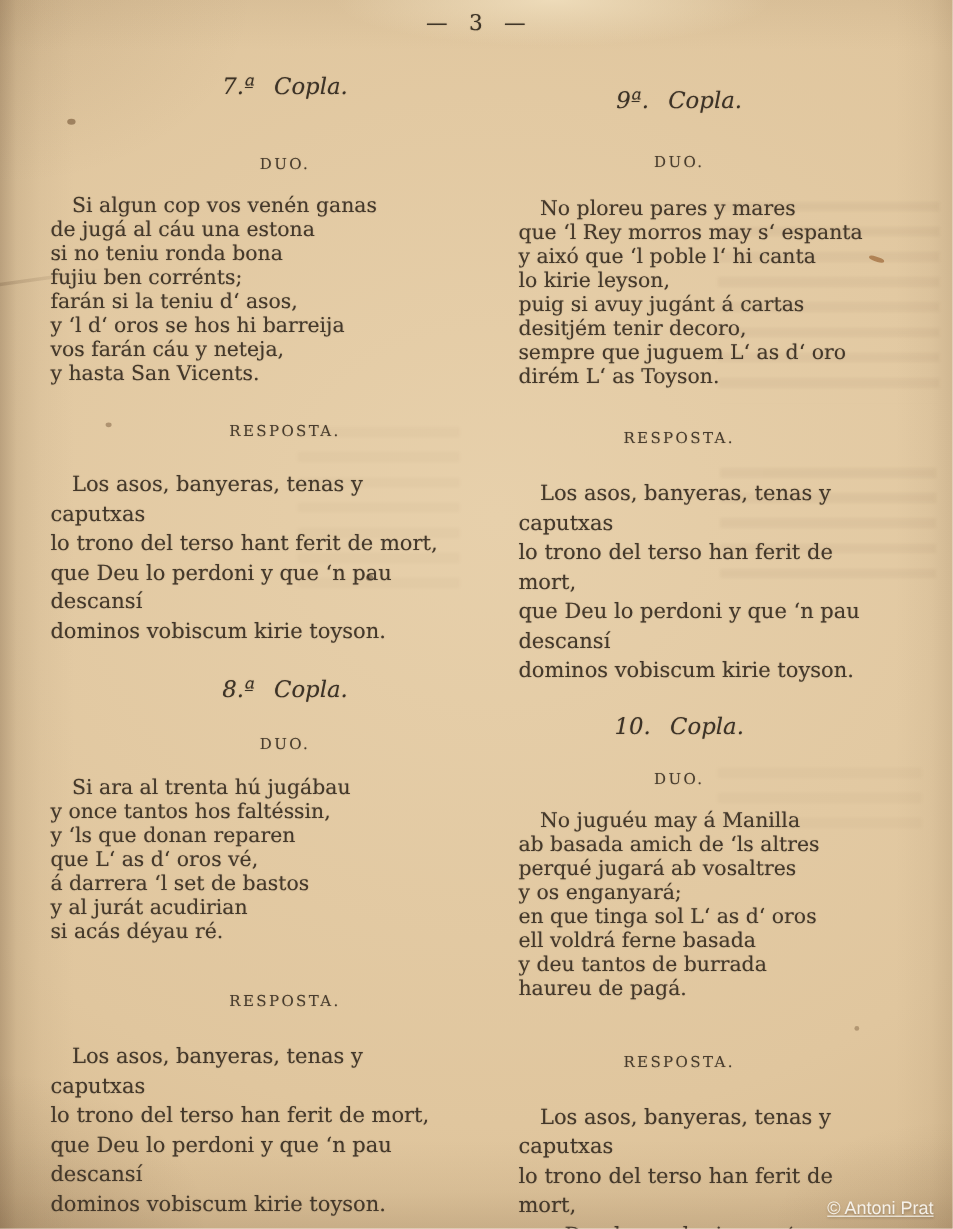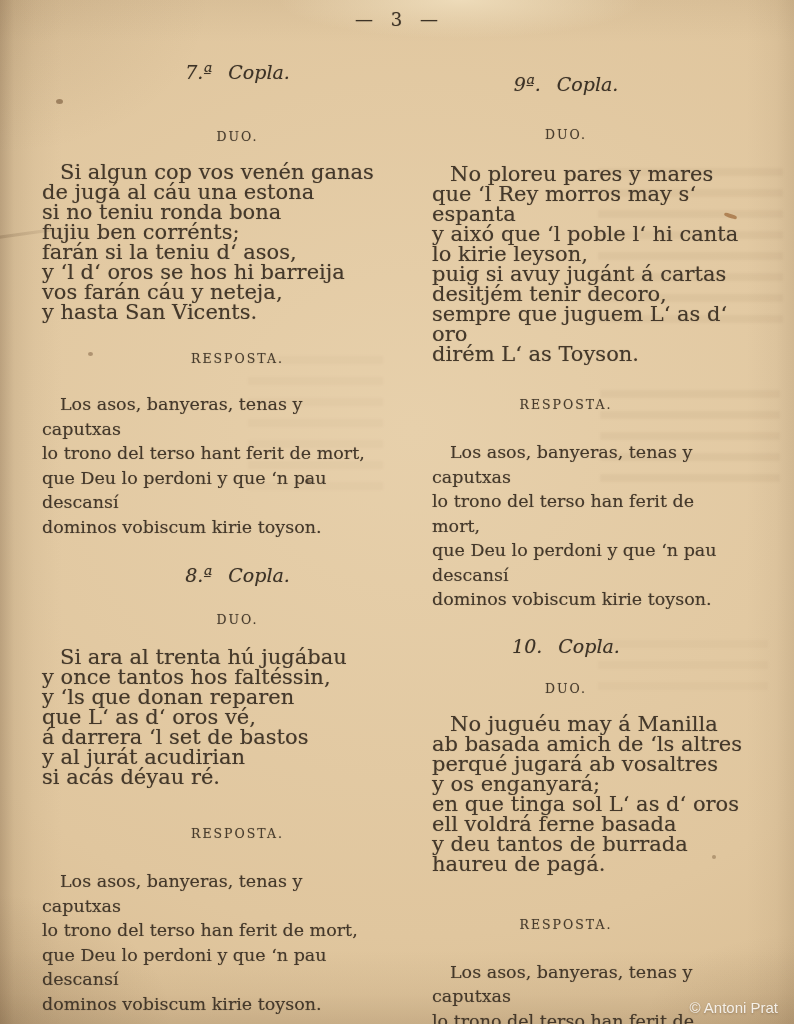--- a/index.html
+++ b/index.html
@@ -40,28 +40,28 @@
   }
   .copla-heading .copla-number { margin-right:16px; }
 
   .part-label {
     position:relative; left:var(--cshift);
     text-align:center; font-size:12.5px; line-height:14px;
     font-weight:400; letter-spacing:2px; color:#483c2d;
     text-shadow:0 0 1px rgba(72,60,45,0.35);
   }
 
-  .verse-block { font-size:21px; line-height:20px; text-shadow:0 0 1px rgba(67,56,42,0.45); }
+  .verse-block { font-size:17px; line-height:20px; text-shadow:0 0 1px rgba(67,56,42,0.45); }
   .verse-block.wide { font-size:17.5px; line-height:24.5px; }
   .verse-block .verse-line:first-child { text-indent:18px; }
 
   .credit {
     position:absolute; right:16px; bottom:8px;
     font-family:"Liberation Sans", sans-serif; font-size:15px;
-    color:rgba(252,250,245,0.9); text-shadow:0 1px 2px rgba(80,60,40,0.35);
+    color:rgba(252,250,245,0.9); text-shadow:0 1px 2px rgba(80,60,40,0.35);text-decoration:underline;
   }
 
   
   .ghost {
     position:absolute; pointer-events:none; opacity:0.55; filter:blur(1.2px);
     background:repeating-linear-gradient(180deg, rgba(130,100,70,0.12) 0 8px, transparent 8px 21px);
   }
   .ghost.g1 { left:598px; top:168px; width:185px; height:168px; }
   .ghost.g2 { left:600px; top:390px; width:180px; height:105px; }
   .ghost.g3 { left:248px; top:356px; width:135px; height:140px; opacity:0.35; }

